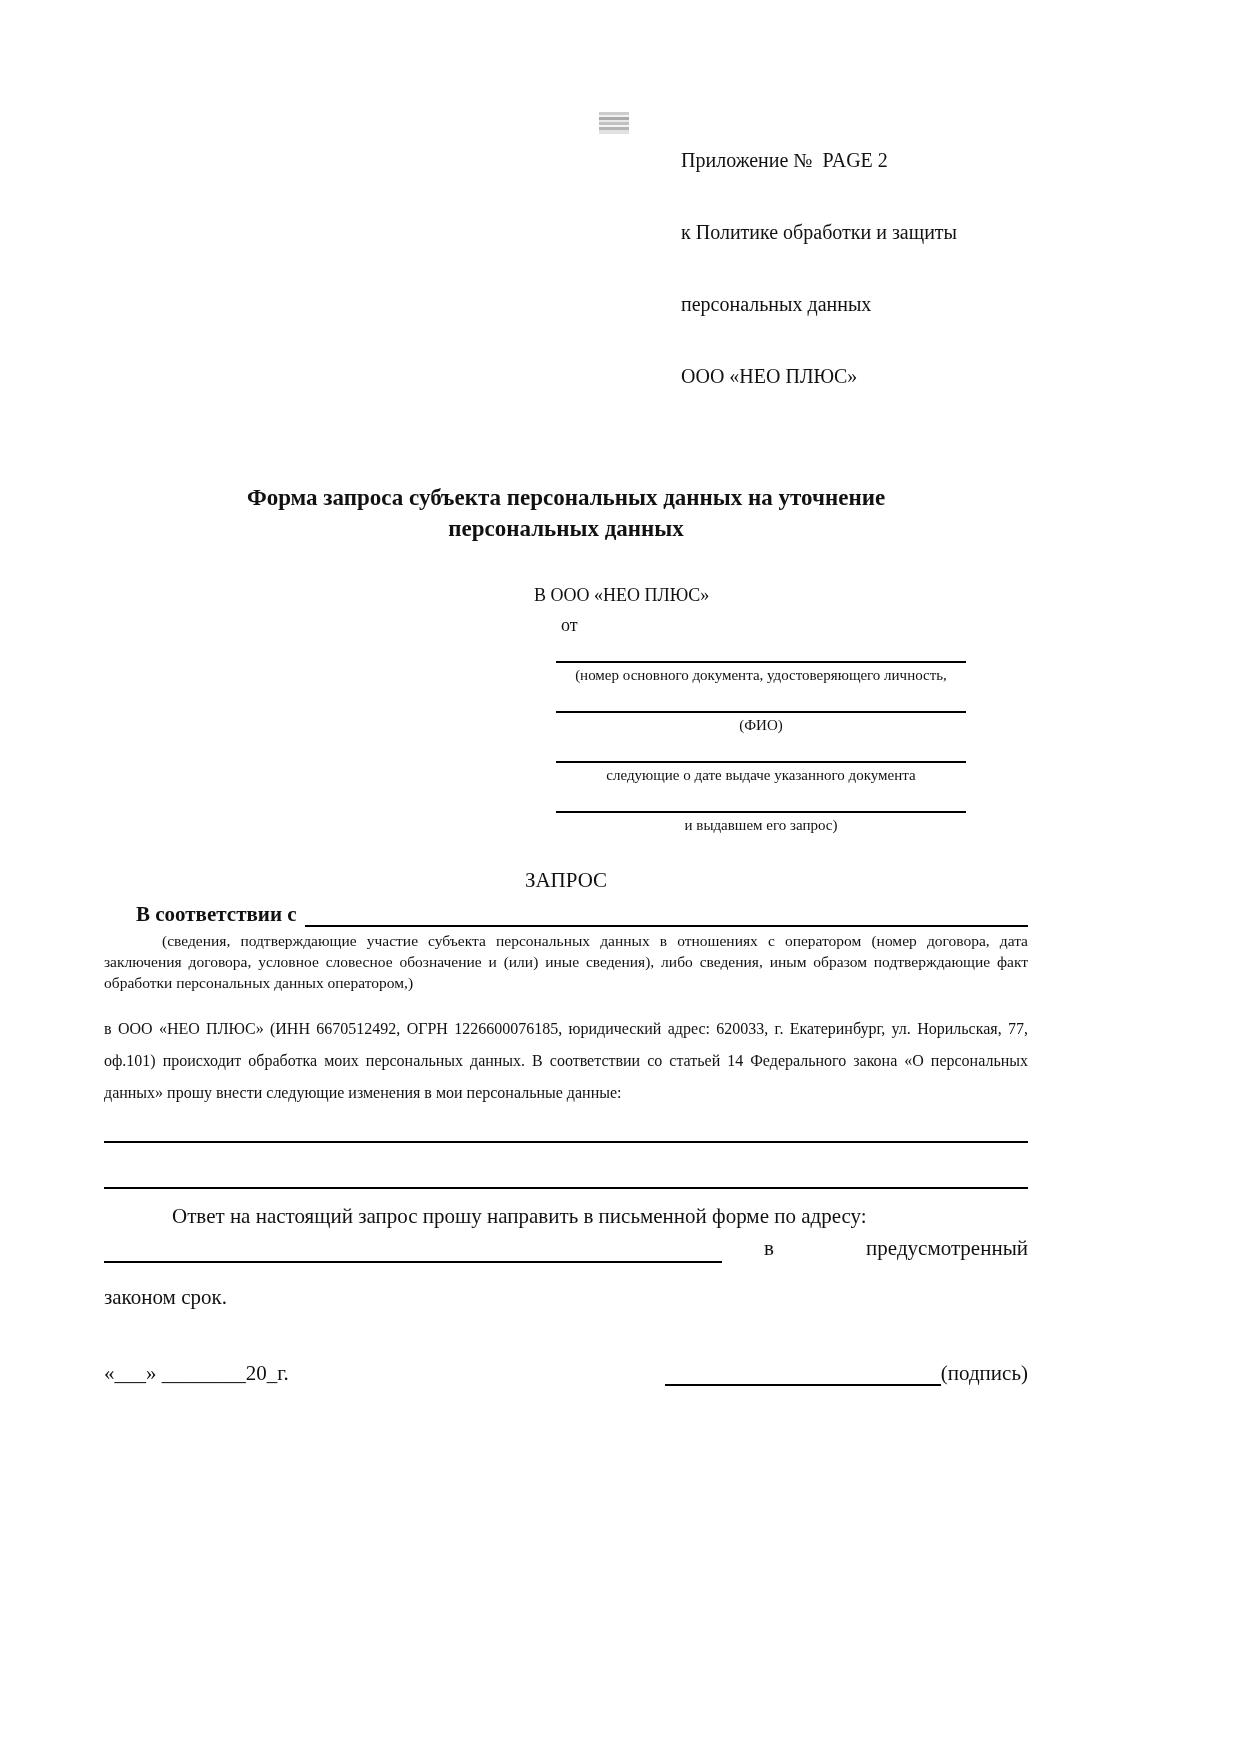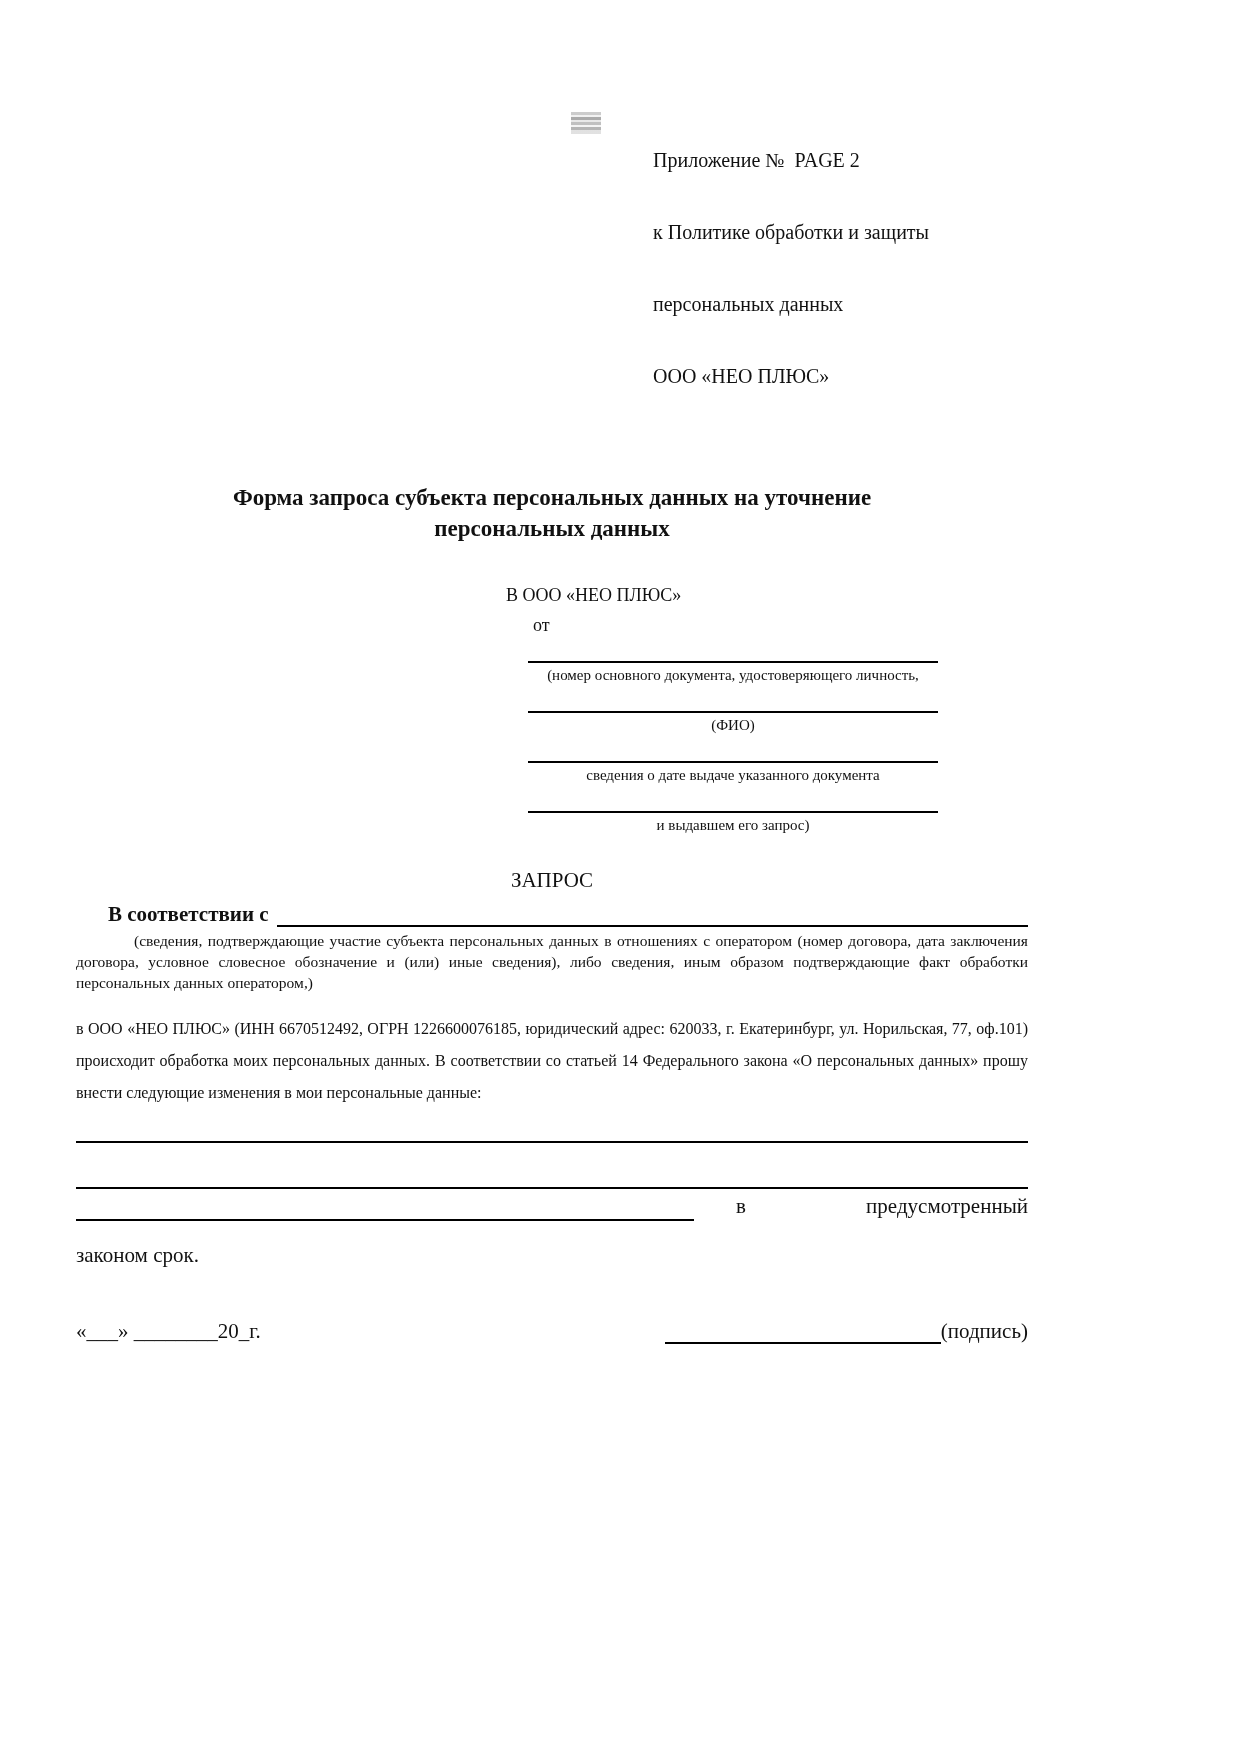--- a/index.html
+++ b/index.html
@@ -4,21 +4,21 @@
 <style>
   html,body{margin:0;padding:0;background:#ffffff;}
   body{
     width:1242px;height:1755px;
     font-family:"Liberation Serif","DejaVu Serif",serif;
     color:#111;overflow:hidden;
   }
   .page{
     box-sizing:border-box;
     width:1242px;height:1373px;
-    padding:100px 214px 40px 76px;
+    padding:100px 214px 40px 104px;
     position:relative;
   }
   
   .hdr-row{display:flex;align-items:flex-start;}
   .field-icon{
     width:30px;height:22px;margin-left:495px;margin-top:12px;
     background:
       linear-gradient(180deg,
         #c3c3c3 0 3px,#efefef 3px 5px,
         #9b9b9b 5px 8px,#e4e4e4 8px 10px,
@@ -96,21 +96,21 @@
     <div class="field">
       <div class="blank"></div>
       <div class="caption">(номер основного документа, удостоверяющего личность,</div>
     </div>
     <div class="field">
       <div class="blank"></div>
       <div class="caption">(ФИО)</div>
     </div>
     <div class="field">
       <div class="blank"></div>
-      <div class="caption">сведения о дате выдаче указанного документа</div>
+      <div class="caption">следующие о дате выдаче указанного документа</div>
     </div>
     <div class="field">
       <div class="blank"></div>
       <div class="caption">и выдавшем его запрос)</div>
     </div>
   </div>
 
   <div class="request-heading">ЗАПРОС</div>
 
   <div class="intro-row">
@@ -118,20 +118,21 @@
     <span class="blank"></span>
   </div>
 
   <div class="footnote">(сведения, подтверждающие участие субъекта персональных данных в отношениях с оператором (номер договора, дата заключения договора, условное словесное обозначение и (или) иные сведения), либо сведения, иным образом подтверждающие факт обработки персональных данных оператором,)</div>
 
   <div class="body-par">в ООО «НЕО ПЛЮС» (ИНН 6670512492, ОГРН 1226600076185, юридический адрес: 620033, г. Екатеринбург, ул. Норильская, 77, оф.101) происходит обработка моих персональных данных. В соответствии со статьей 14 Федерального закона «О персональных данных» прошу внести следующие изменения в мои персональные данные:</div>
 
   <div class="rule rule-1"></div>
   <div class="rule rule-2"></div>
 
+  <div class="resp-line1">Ответ на настоящий запрос прошу направить в письменной форме по адресу:</div>
 
   <div class="addr-row">
     <span class="blank"></span>
     <span class="w1">в</span>
     <span class="w2">предусмотренный</span>
   </div>
 
   <div class="resp-line3">законом срок.</div>
 
   <div class="sig-row">

